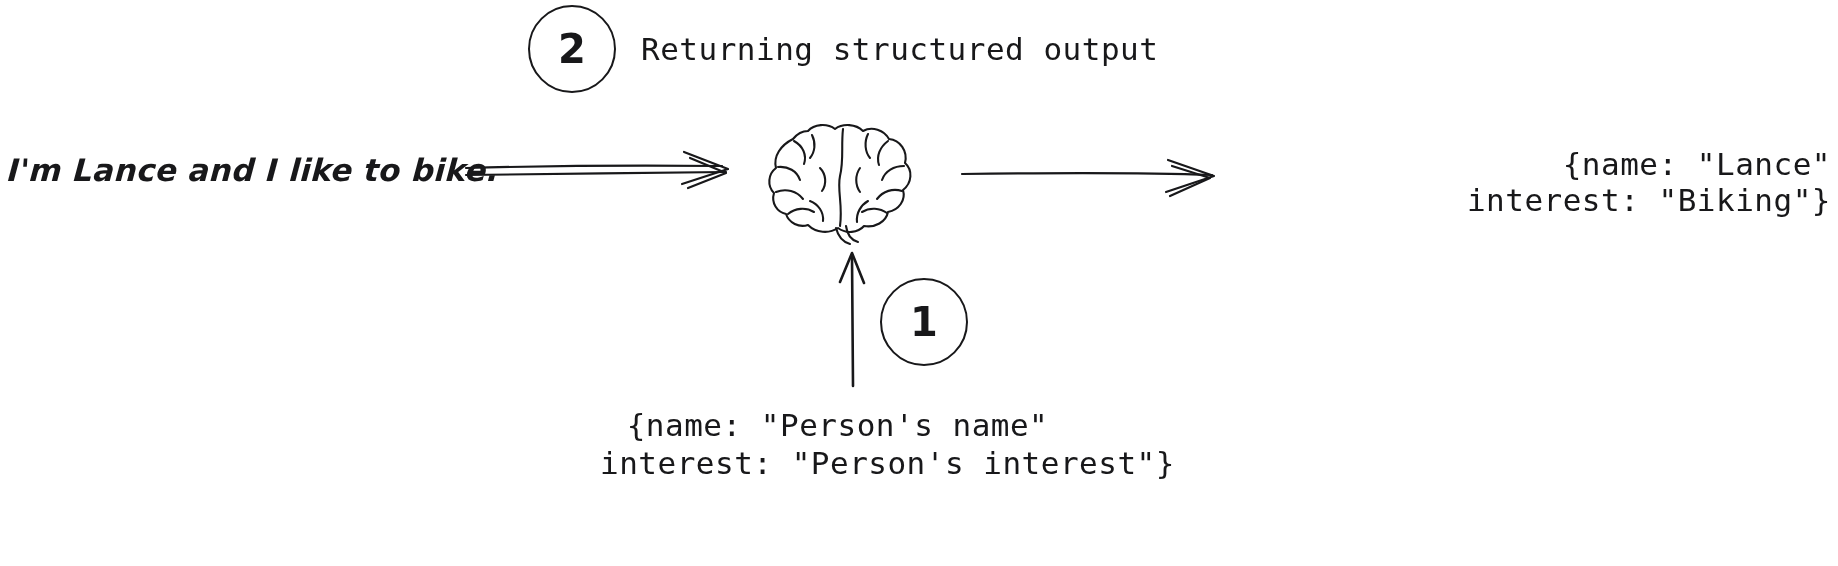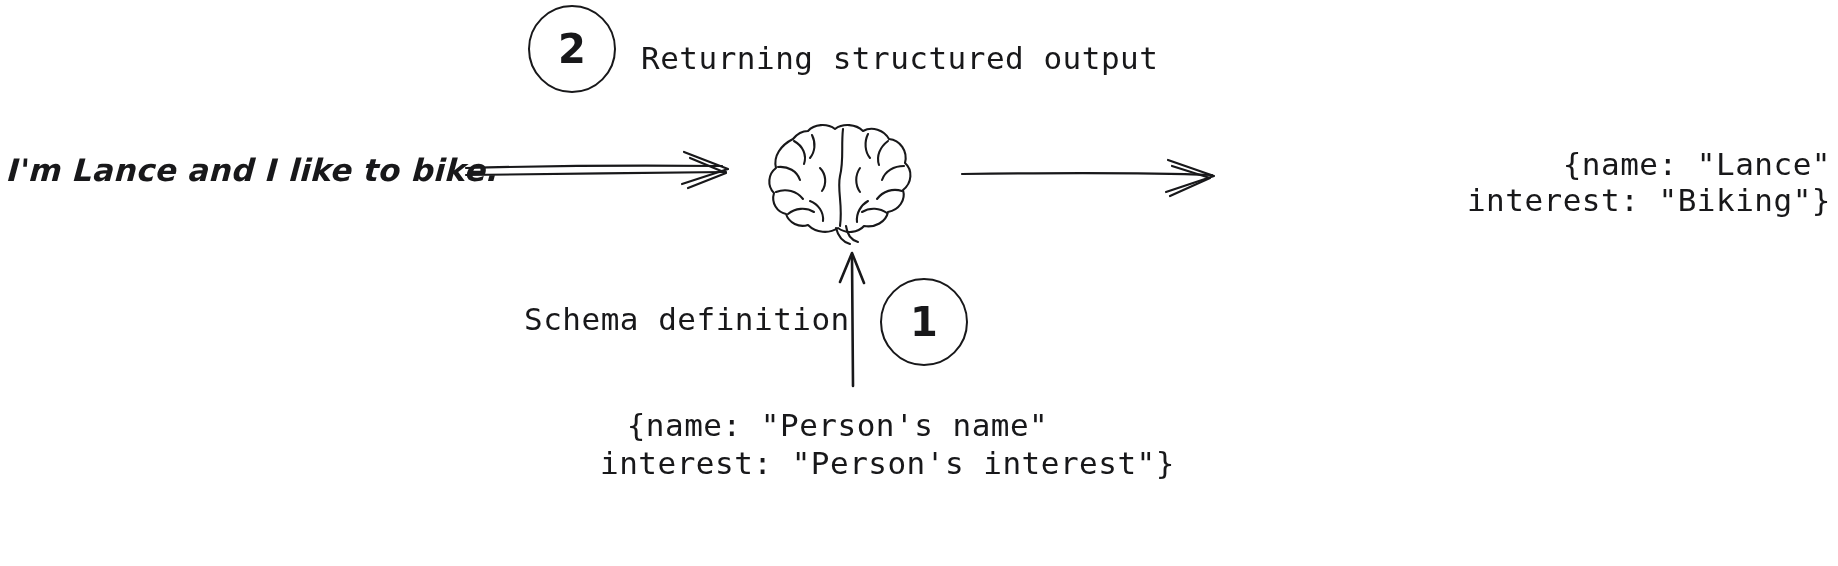--- a/index.html
+++ b/index.html
@@ -40,21 +40,21 @@
   #input-sentence {
     left: 8px;
     top: 150px;
     font-size: 31px;
     line-height: 40px;
   }
 
   
   #step2-caption {
     left: 641px;
-    top: 37px;
+    top: 28px;
     font-size: 31px;
     line-height: 42px;
   }
 
   
   #schema-caption {
     left: 524px;
     top: 298px;
     font-size: 31px;
     line-height: 42px;
@@ -193,21 +193,20 @@
   <div class="hand" id="input-sentence">I'm Lance and I like to bike.</div>
 
   <div class="step-circle" id="step-2-badge">
     <span>2</span>
   </div>
   <div class="mono" id="step2-caption">Returning structured output</div>
 
   <div class="step-circle" id="step-1-badge">
     <span>1</span>
   </div>
-  <div class="mono" id="schema-caption">Schema definition</div>
 
   <div class="mono" id="output-json">{name: "Lance"
 interest: "Biking"}</div>
 
   <div class="mono" id="schema-json">{name: "Person's name"
 interest: "Person's interest"}</div>
 
 </div>
 
 </body></html>

